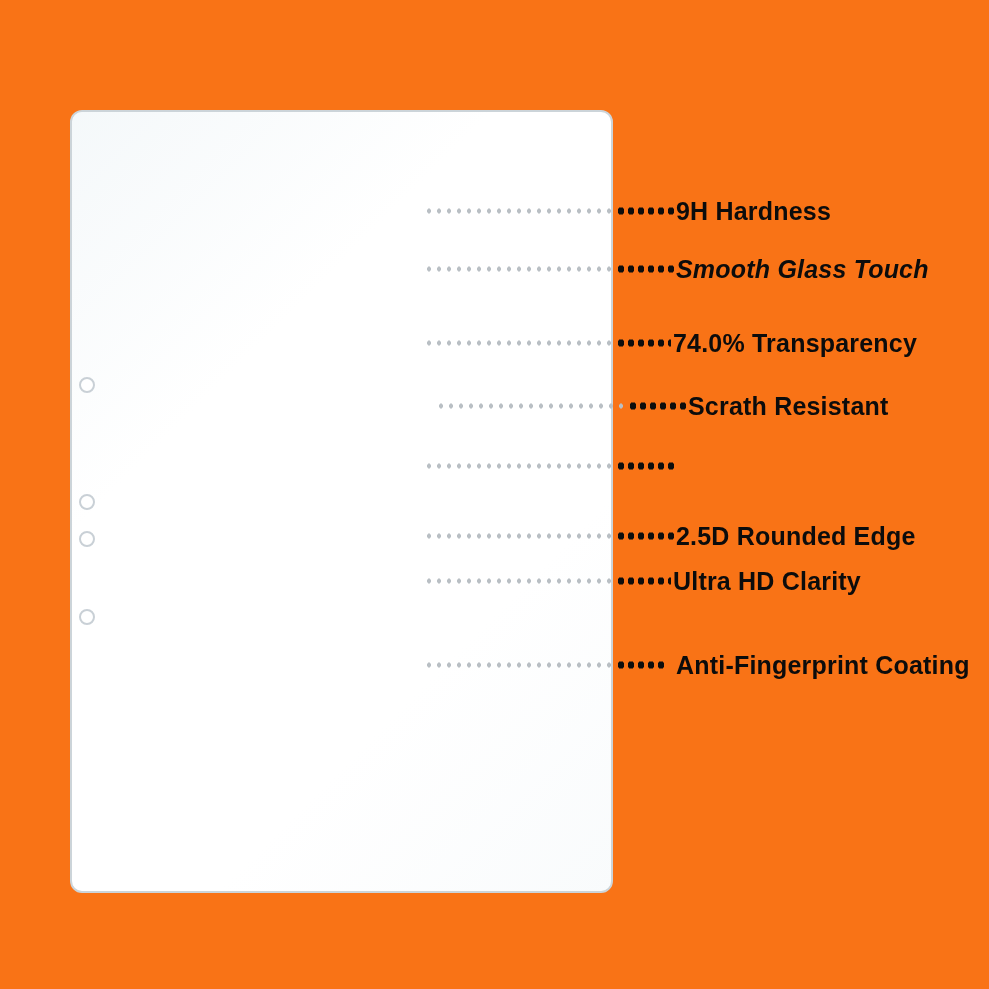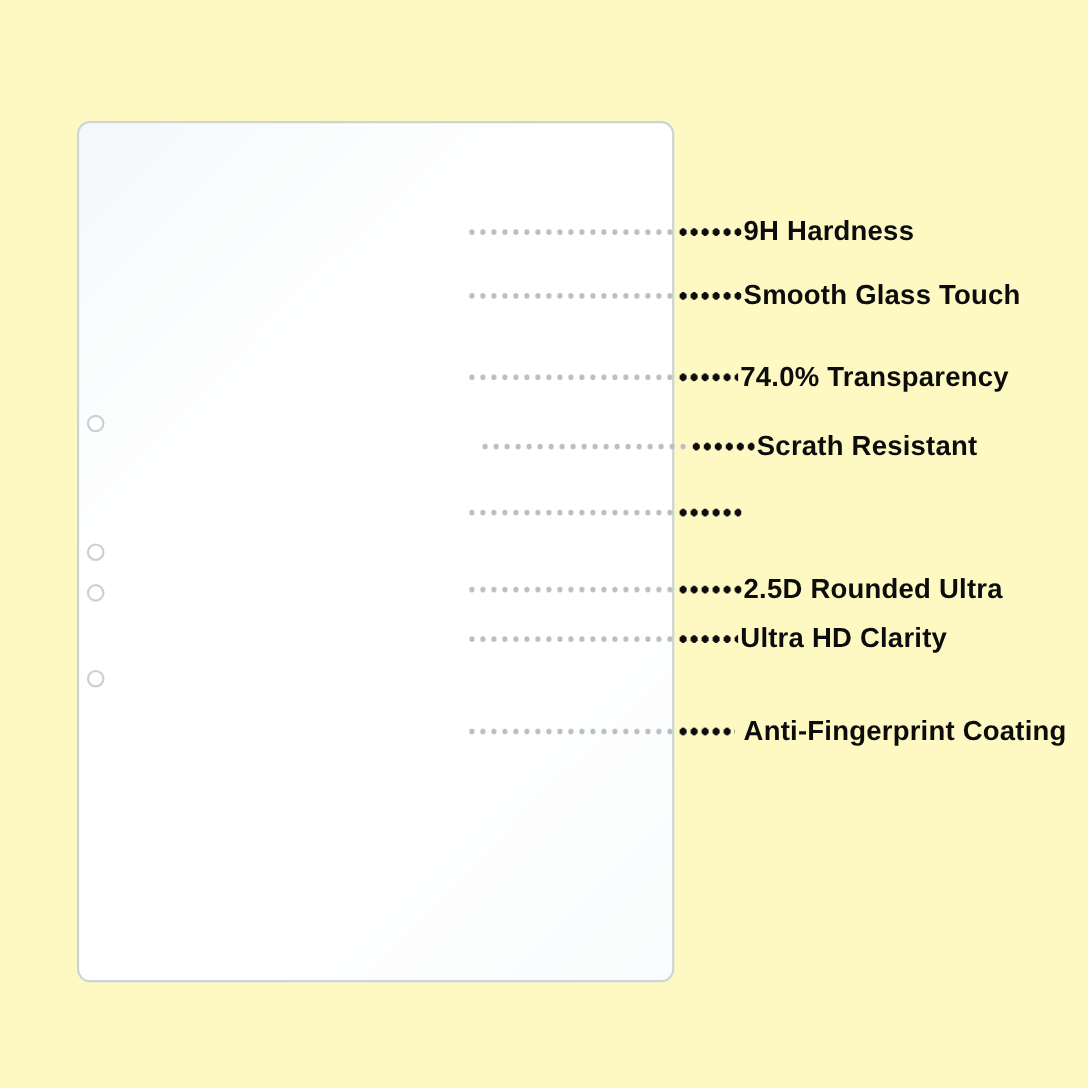--- a/index.html
+++ b/index.html
@@ -4,21 +4,21 @@
 <style>
   html, body {
     margin: 0;
     padding: 0;
     background: #ffffff;
   }
   #stage {
     position: relative;
     width: 989px;
     height: 989px;
-    background: #fef9c3;
+    background: #f97316;
     overflow: hidden;
     font-family: "Liberation Sans", sans-serif;
   }
 
   
   .glass-panel {
     position: absolute;
     left: 70px;
     top: 110px;
     width: 543px;
@@ -115,21 +115,21 @@
       <div class="hole" style="left: 79px; top: 531px; width: 16px; height: 16px;"></div>
       <div class="hole" style="left: 79px; top: 609px; width: 16px; height: 16px;"></div>
     </div>
 
   <div id="feature-layer">
       <div class="feature-row" style="top: 194px; width: 989px;">
         <div class="leader-light" style="left: 424px; width: 190px;"></div>
         <div class="leader-dark" style="left: 616px; width: 58px;"></div>
         <div class="feature-label" style="left: 676px;">9H Hardness</div>
       </div>
-      <div class="feature-row" style="top: 252px; width: 791px;">
+      <div class="feature-row" style="top: 252px; width: 791px; font-style: italic;">
         <div class="leader-light" style="left: 424px; width: 190px;"></div>
         <div class="leader-dark" style="left: 616px; width: 58px;"></div>
         <div class="feature-label" style="left: 676px;">Smooth Glass Touch</div>
       </div>
       <div class="feature-row" style="top: 326px; width: 989px;">
         <div class="leader-light" style="left: 424px; width: 190px;"></div>
         <div class="leader-dark" style="left: 616px; width: 55px;"></div>
         <div class="feature-label" style="left: 673px;">74.0% Transparency</div>
       </div>
       <div class="feature-row" style="top: 389px; width: 989px; margin-left: 12px;">
@@ -137,21 +137,21 @@
         <div class="leader-dark" style="left: 616px; width: 58px;"></div>
         <div class="feature-label" style="left: 676px;">Scrath Resistant</div>
       </div>
       <div class="feature-row" style="top: 449px; width: 989px;">
         <div class="leader-light" style="left: 424px; width: 190px;"></div>
         <div class="leader-dark" style="left: 616px; width: 58px;"></div>
       </div>
       <div class="feature-row" style="top: 519px; width: 989px;">
         <div class="leader-light" style="left: 424px; width: 190px;"></div>
         <div class="leader-dark" style="left: 616px; width: 58px;"></div>
-        <div class="feature-label" style="left: 676px;">2.5D Rounded Ultra</div>
+        <div class="feature-label" style="left: 676px;">2.5D Rounded Edge</div>
       </div>
       <div class="feature-row" style="top: 564px; width: 818px;">
         <div class="leader-light" style="left: 424px; width: 190px;"></div>
         <div class="leader-dark" style="left: 616px; width: 55px;"></div>
         <div class="feature-label" style="left: 673px;">Ultra HD Clarity</div>
       </div>
       <div class="feature-row" style="top: 648px; width: 810px;">
         <div class="leader-light" style="left: 424px; width: 190px;"></div>
         <div class="leader-dark" style="left: 616px; width: 52px;"></div>
         <div class="feature-label" style="left: 676px;">Anti-Fingerprint Coating</div>

